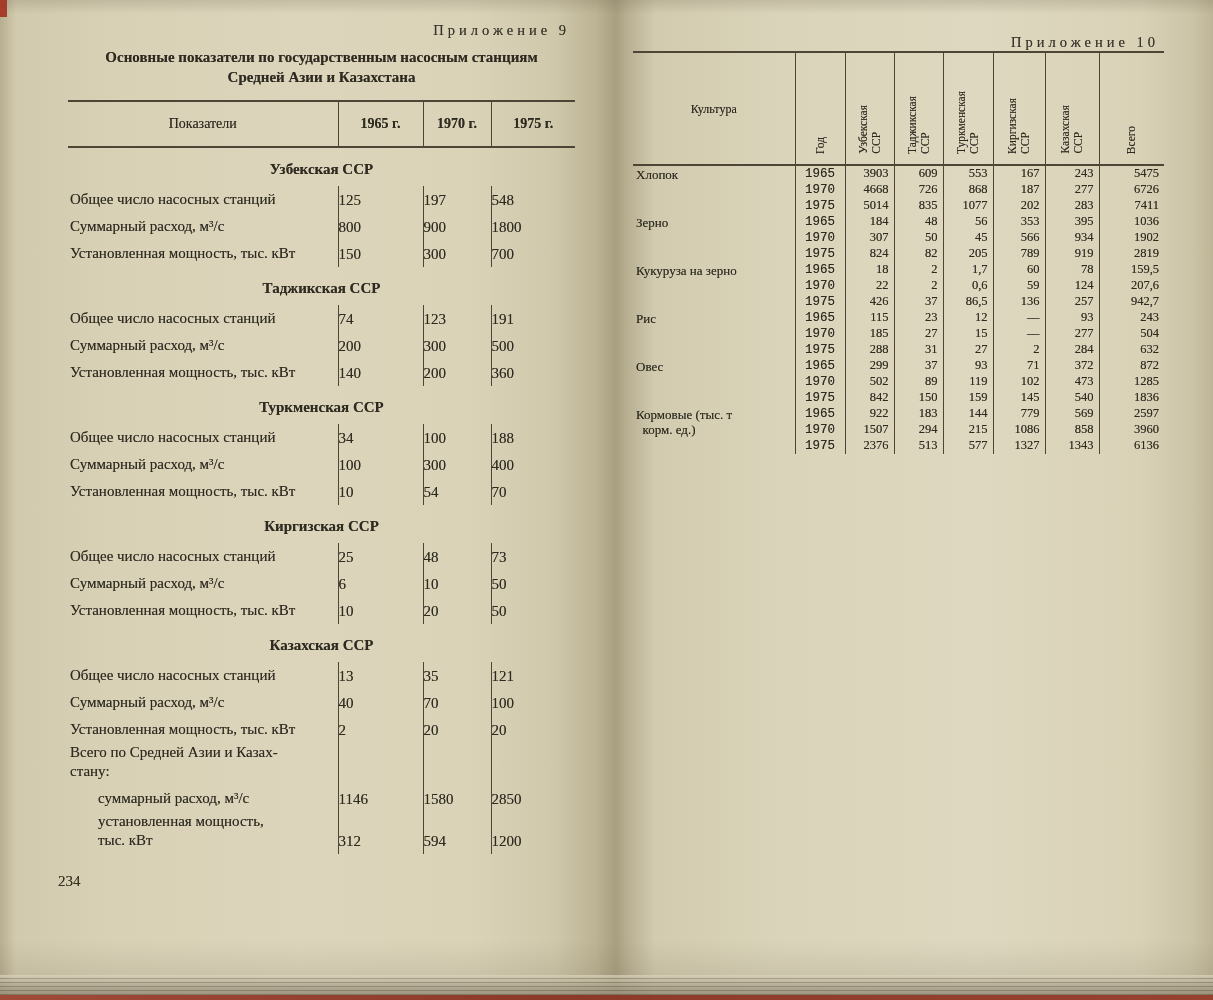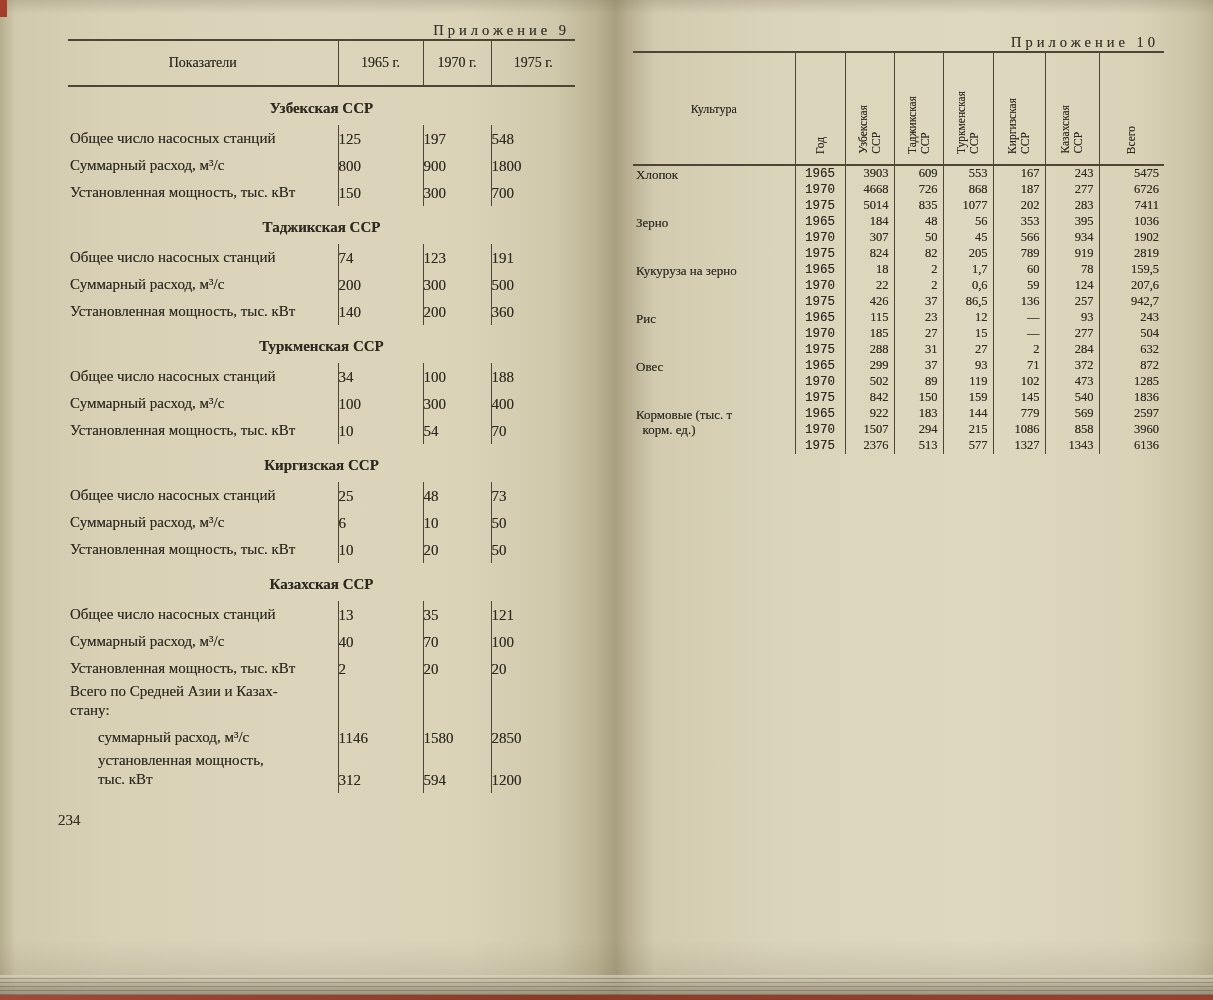--- a/index.html
+++ b/index.html
@@ -49,21 +49,21 @@
   .page-right .ptitle { margin: 9px 0 10px; }
 
   table { border-collapse: collapse; table-layout: fixed; }
 
   
   .ltable { width: 507px; border-top: 2px solid #4f4534; font-size: 15px; }
   .ltable .hdr td {
     border-bottom: 2px solid #4f4534; height: 42px;
     text-align: center; vertical-align: middle; font-size: 14px;
   }
-  .ltable .hdr td + td { border-left: 1px solid #4f4534; }
+  .ltable .hdr td + td { border-left: 1px solid #4f4534; font-weight: bold; }
   .ltable .sec td { text-align: center; font-weight: bold; padding: 13px 0 8px; }
   .ltable .drow td { vertical-align: bottom; height: 23px; padding: 0 0 4px; }
   .ltable .drow td.val { border-left: 1px solid #4f4534; }
   .ltable .drow td.lbl { text-align: left; white-space: pre-line; line-height: 19px; padding-left: 2px; }
   .ltable .drow td.lbl.ind { padding-left: 30px; }
   .pagenum { margin: 19px 0 0 -10px; font-size: 15px; color: #35311f; }
 
   
   .rtable { width: 531px; border-top: 2px solid #4f4534; font-size: 12.5px; }
   .rtable td { border-left: 1px solid #4f4534; }
@@ -86,20 +86,22 @@
     font-size: 13px; line-height: 15px; padding: 1px 2px 0 3px; font-family: Liberation Serif, serif;
   }
 </style>
 </head>
 <body>
 
 <div class="scan ink">
 
   <div class="page page-left">
     <div class="appendix">Приложение 9</div>
+    <div class="ptitle">Основные показатели по государственным насосным станциям
+Средней Азии и Казахстана</div>
 
     <table class="ltable">
       <colgroup>
         <col style="width:270px">
           <col style="width:85px">
           <col style="width:68px">
           <col style="width:84px">
       </colgroup>
       <tbody id="ltb">
         <tr class="hdr">

